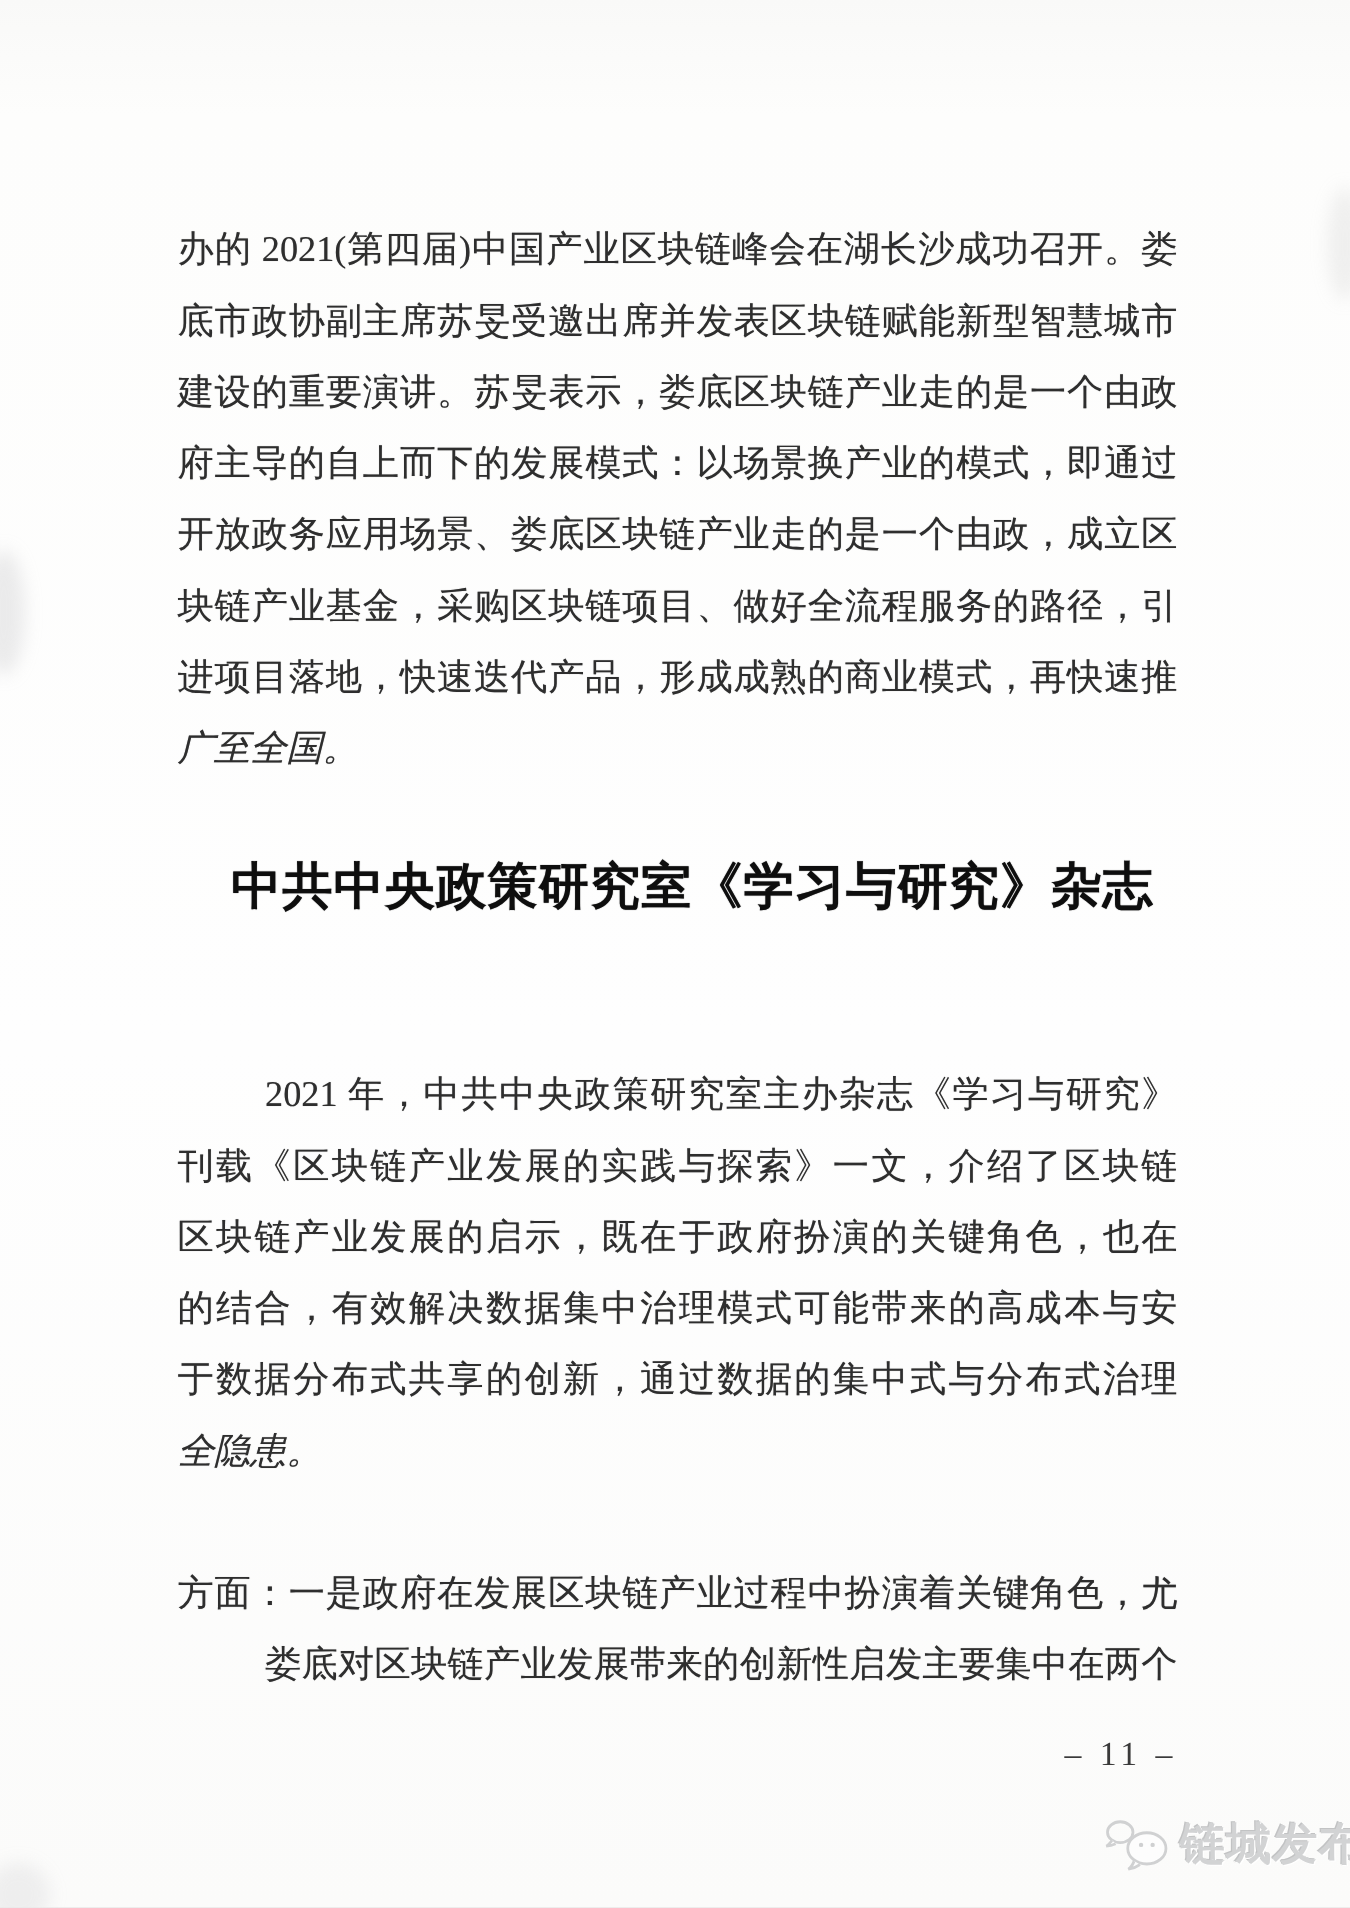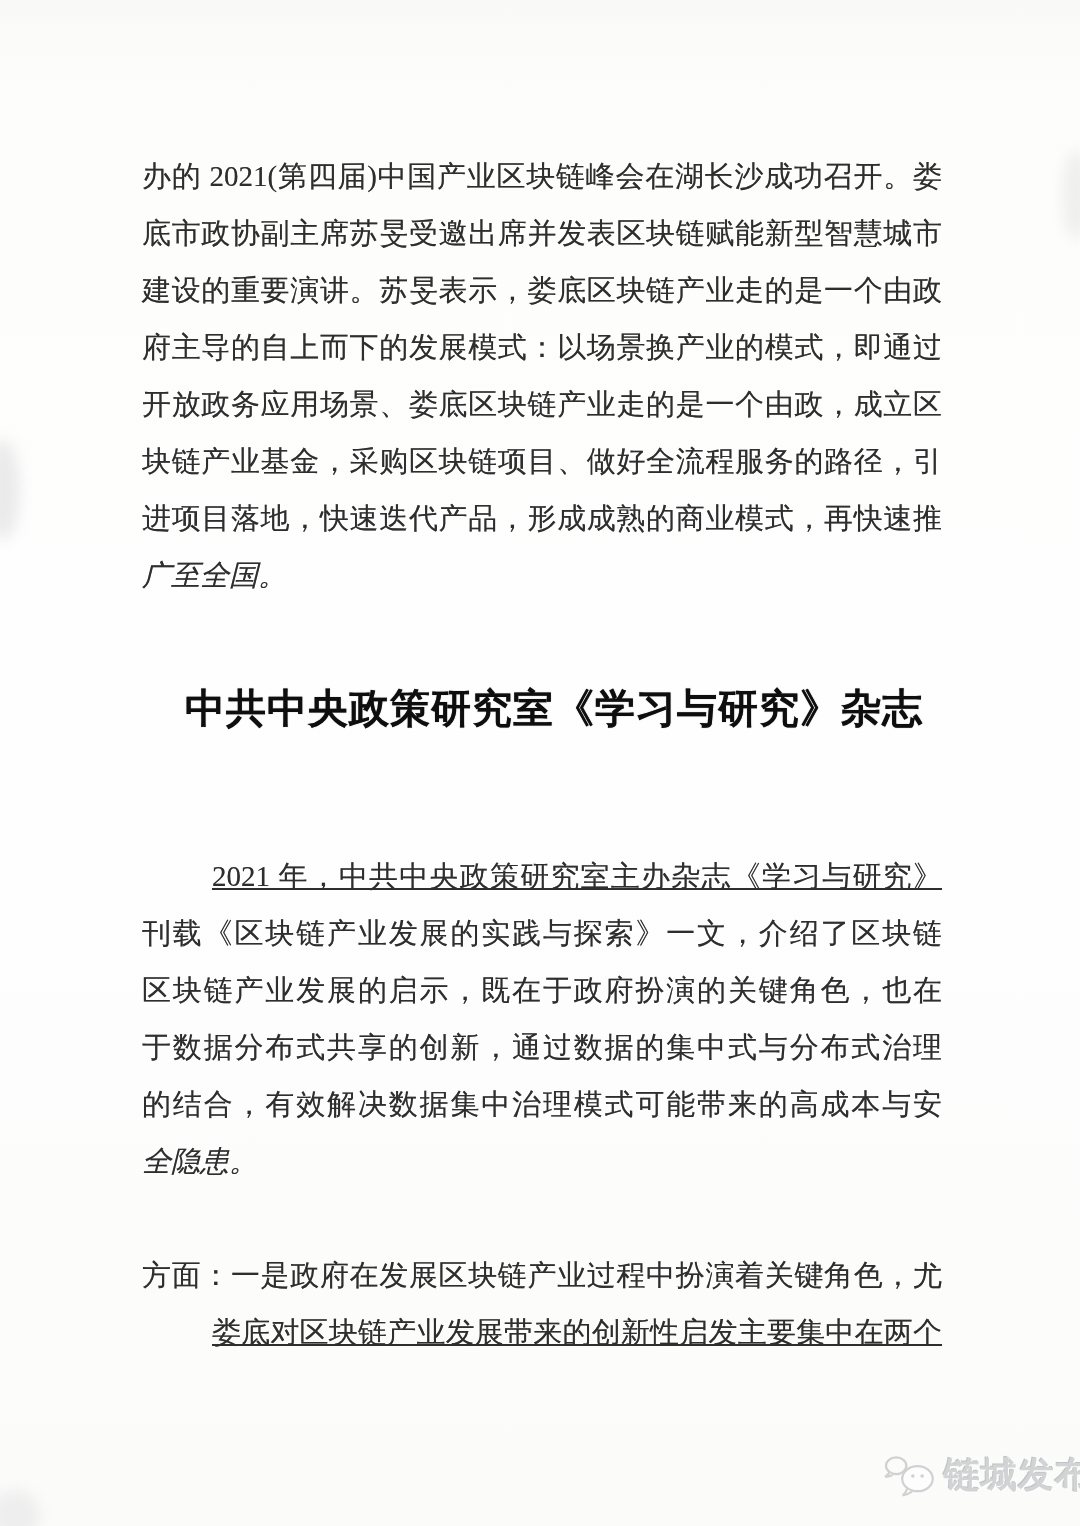--- a/index.html
+++ b/index.html
@@ -16,21 +16,21 @@
     position:absolute;left:142px;width:800px;
     font-size:29px;line-height:57px;
   }
   .line{
     height:57px;
     text-align:justify;
     text-align-last:justify;
     color:#2e2e2e;
     text-shadow:0 0 .6px rgba(60,60,60,.55);
   }
-  .line.indent{padding-left:70px;text-decoration:underline;}
+  .line.indent{padding-left:70px;}
   .line.end{text-align-last:left;font-style:italic;}
   .heading{
     position:absolute;left:142px;width:800px;
     margin:12px;
     font-size:40px;line-height:57px;
     font-weight:700;color:#0e0e0e;
     text-align:center;
     letter-spacing:1px;
     text-shadow:0 0 .8px rgba(0,0,0,.7);
   }
@@ -58,49 +58,50 @@
   }
   .smudge.a{left:-14px;top:440px;width:34px;height:100px;background:rgba(170,170,172,.22);}
   .smudge.b{left:1062px;top:150px;width:28px;height:90px;background:rgba(175,175,177,.18);}
   .smudge.c{left:-10px;top:1490px;width:50px;height:50px;background:rgba(170,170,172,.15);}
 </style>
 </head>
 <body>
 
 <div class="page">
 
-  <div class="body-text" style="top:148px">
+  <div class="body-text" style="top:172px">
     <div class="line">办的 2021(第四届)中国产业区块链峰会在湖长沙成功召开。娄</div>
     <div class="line">底市政协副主席苏旻受邀出席并发表区块链赋能新型智慧城市</div>
     <div class="line">建设的重要演讲。苏旻表示，娄底区块链产业走的是一个由政</div>
     <div class="line">府主导的自上而下的发展模式：以场景换产业的模式，即通过</div>
     <div class="line">开放政务应用场景、娄底区块链产业走的是一个由政，成立区</div>
     <div class="line">块链产业基金，采购区块链项目、做好全流程服务的路径，引</div>
     <div class="line">进项目落地，快速迭代产品，形成成熟的商业模式，再快速推</div>
     <div class="line end">广至全国。</div>
   </div>
 
   <h1 class="heading" style="top:668px">
     <div>中共中央政策研究室《学习与研究》杂志</div>
   </h1>
 
   <div class="body-text" style="top:848px">
     <div class="line indent">2021 年，中共中央政策研究室主办杂志《学习与研究》</div>
     <div class="line">刊载《区块链产业发展的实践与探索》一文，介绍了区块链</div>
     <div class="line">区块链产业发展的启示，既在于政府扮演的关键角色，也在</div>
+    <div class="line">的结合，有效解决数据集中治理模式可能带来的高成本与安</div>
     <div class="line">于数据分布式共享的创新，通过数据的集中式与分布式治理</div>
-    <div class="line">的结合，有效解决数据集中治理模式可能带来的高成本与安</div>
     <div class="line end">全隐患。</div>
   </div>
 
   <div class="body-text" style="top:1247px">
     <div class="line">方面：一是政府在发展区块链产业过程中扮演着关键角色，尤</div>
     <div class="line indent">娄底对区块链产业发展带来的创新性启发主要集中在两个</div>
   </div>
 
+  <div class="page-number">– 11 –</div>
 
   <div class="watermark">
     <span class="wechat-icon">
       <svg width="56" height="50" viewBox="0 0 60 54">
         <g fill="none" stroke="#d0d1d2" stroke-width="2.4">
           <ellipse cx="14" cy="17" rx="11" ry="9"></ellipse>
           <path d="M7 24 q-3 4 -5 5 q4 0 8 -2" fill="#fdfdfd" stroke="#d0d1d2"></path>
           <ellipse cx="37" cy="31" rx="16.5" ry="13.5" fill="#fdfdfd"></ellipse>
           <path d="M26 42 q-2 5 -5 7 q6 -1 10 -4" fill="#fdfdfd"></path>
         </g>

